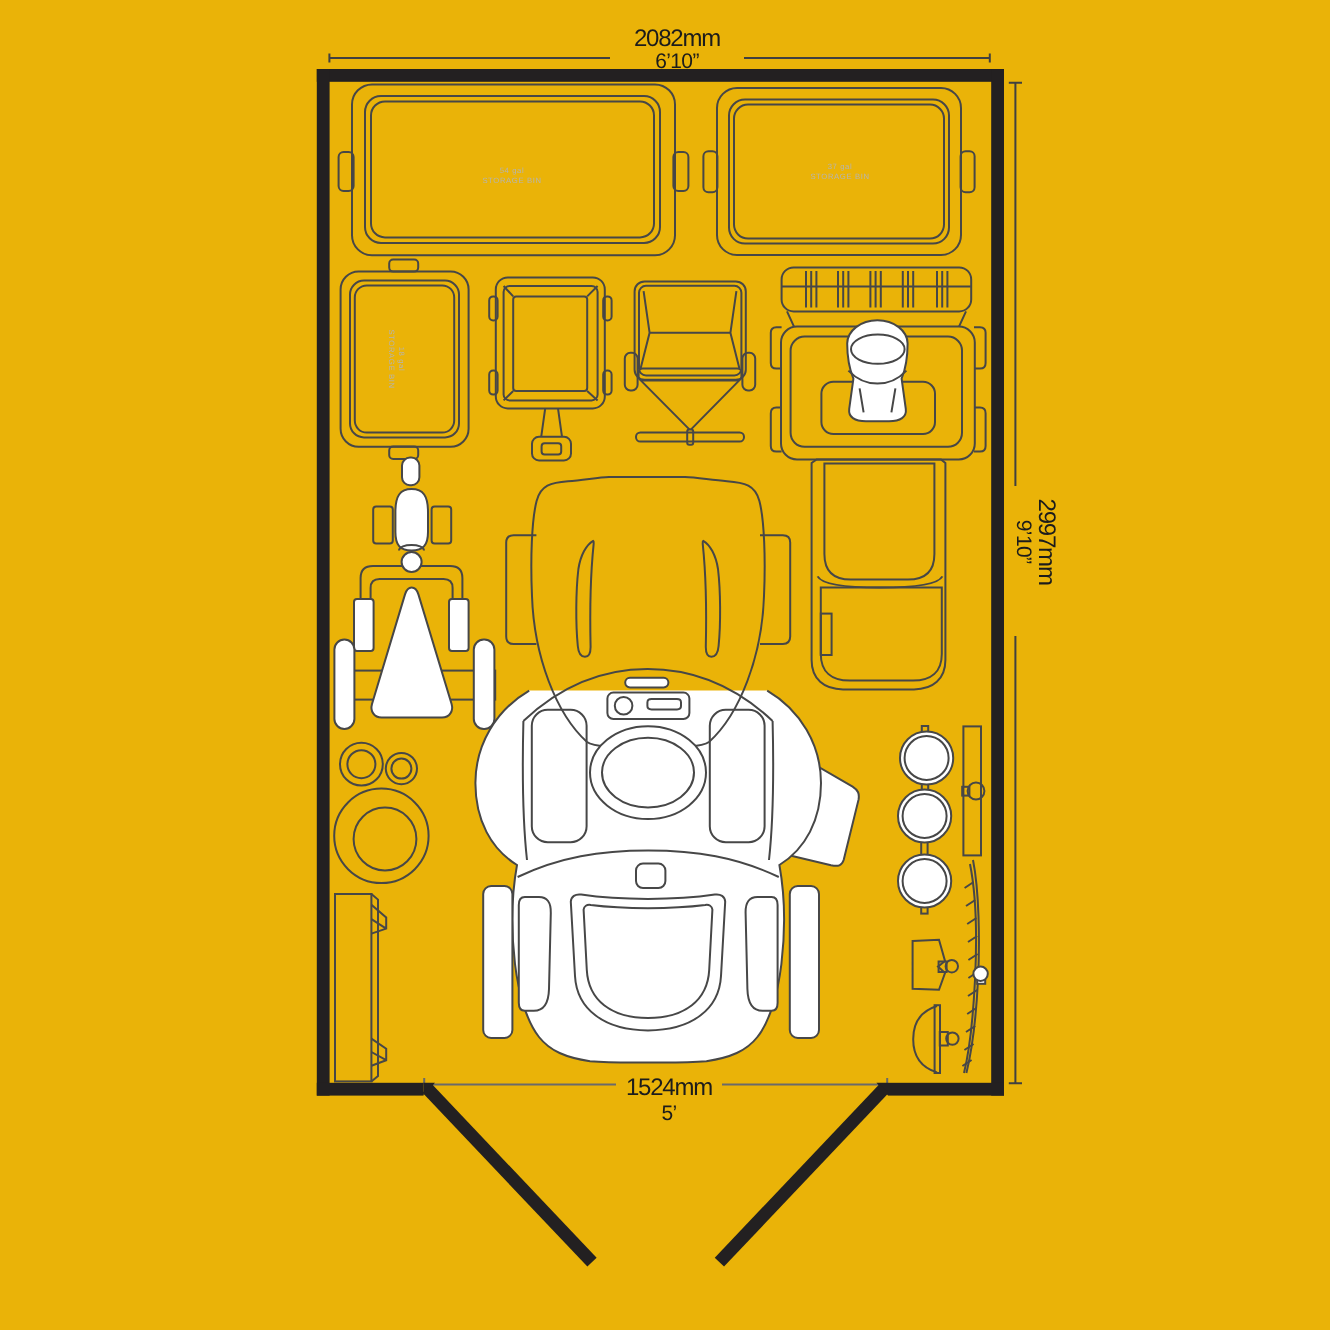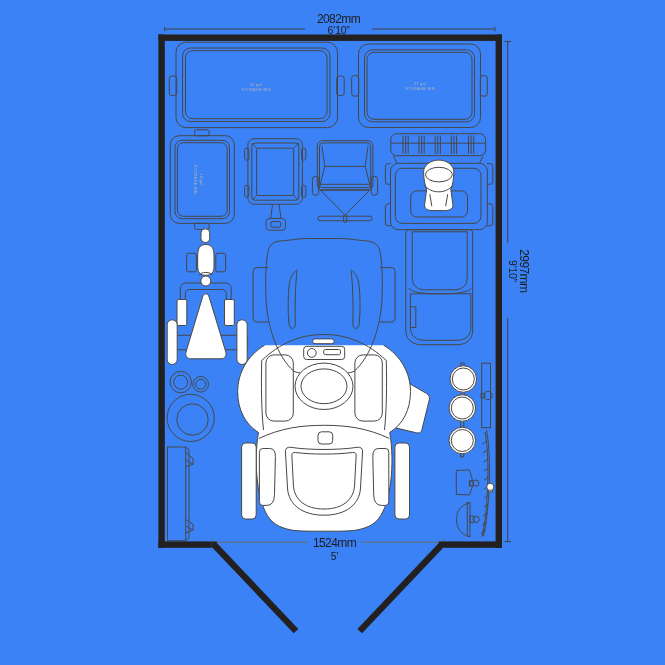--- a/index.html
+++ b/index.html
@@ -1,16 +1,16 @@
 <!DOCTYPE html>
 <html><head>
 <meta charset="utf-8">
 <style>
   html,body{margin:0;padding:0;background:#ffffff;}
-  #page{width:665px;height:665px;position:relative;background:#3b82f6;overflow:hidden;}
+  #page{width:665px;height:665px;position:relative;background:#eab308;overflow:hidden;}
   svg{display:block;}
   text{font-family:"Liberation Sans",sans-serif;}
 </style>
 </head>
 <body>
 <div id="page">
 <svg width="665" height="665" viewBox="0 0 665 665">
 <defs></defs>
 <g fill="none" stroke="#474747" stroke-width="1">
 

